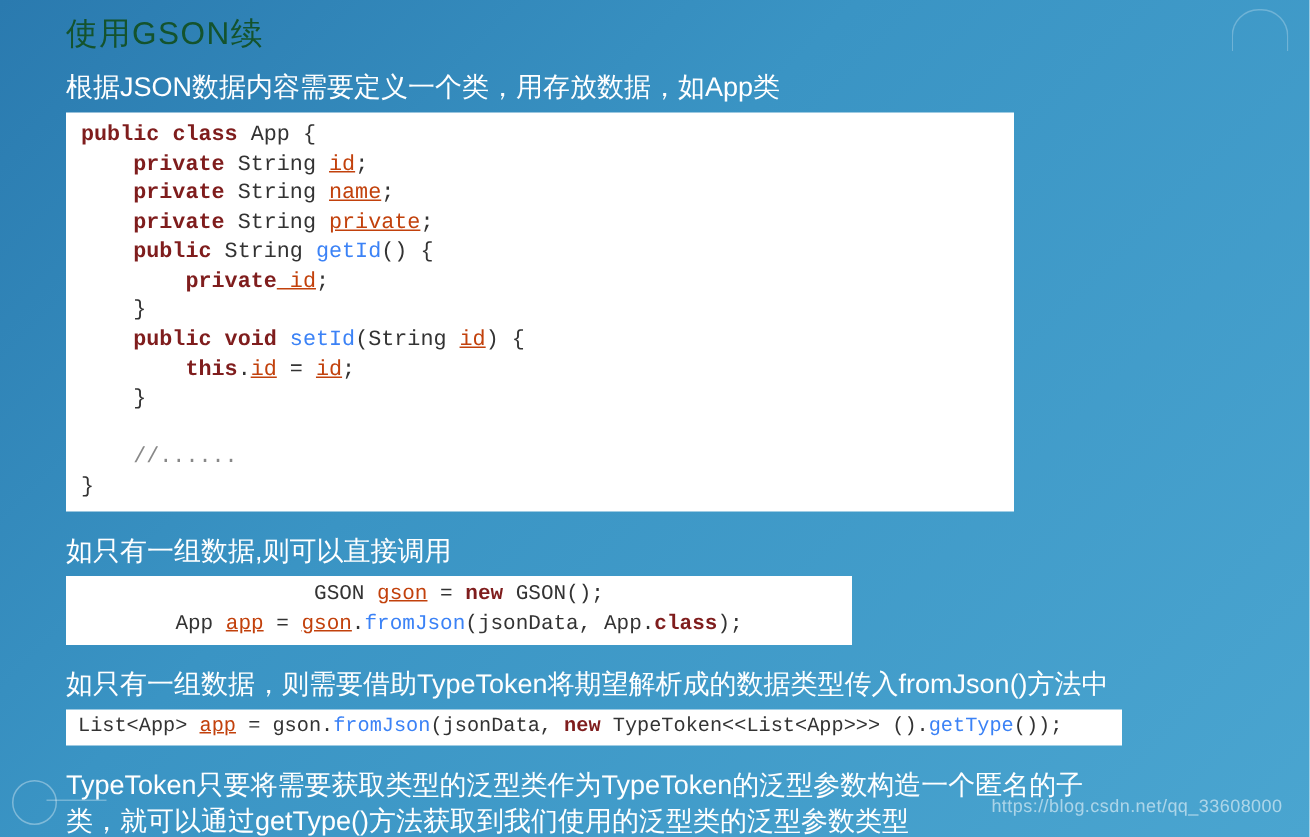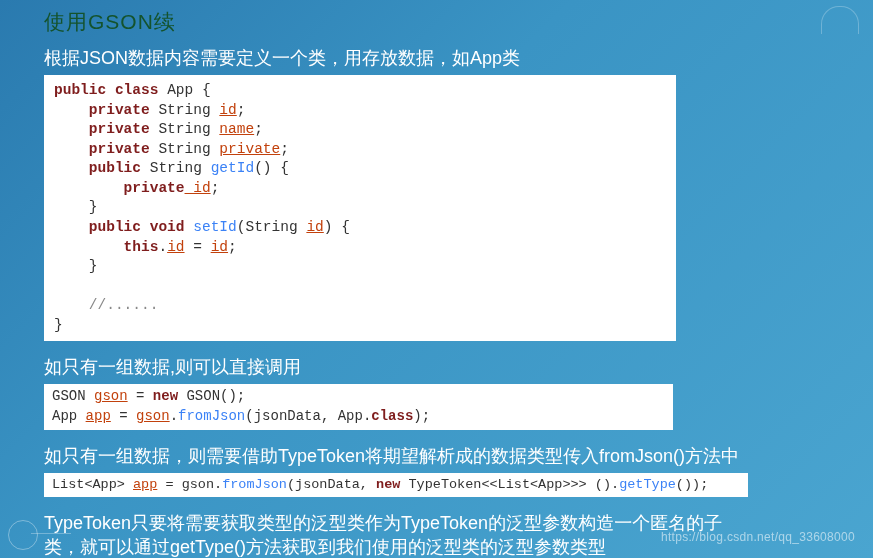--- a/index.html
+++ b/index.html
@@ -67,21 +67,21 @@
   }
   .deco-bottom::after {
     content:"";
     position:absolute;
     left: 22px; top: 12px;
     width: 40px; height: 0;
     border-top: 1.5px solid rgba(255,255,255,0.3);
   }
   .hl-en { font-family: Arial, sans-serif; }
   .w1 { width: 632px; }
-  .w2 { width: 629px; }
+  .w2 { width: 524px; text-align: center; }
   .w3 { width: 704px; }
 </style>
 </head>
 <body>
 
 <div class="deco-top"></div>
 <div class="deco-bottom"></div>
 
 <div class="title">使用GSON续</div>
 

